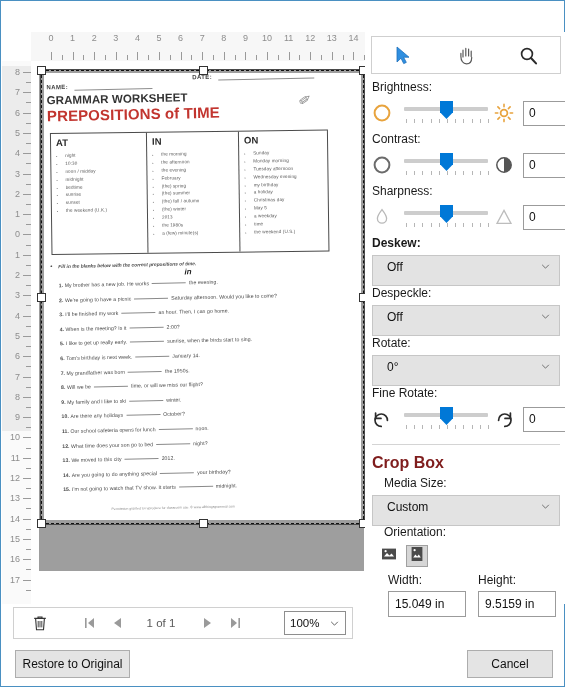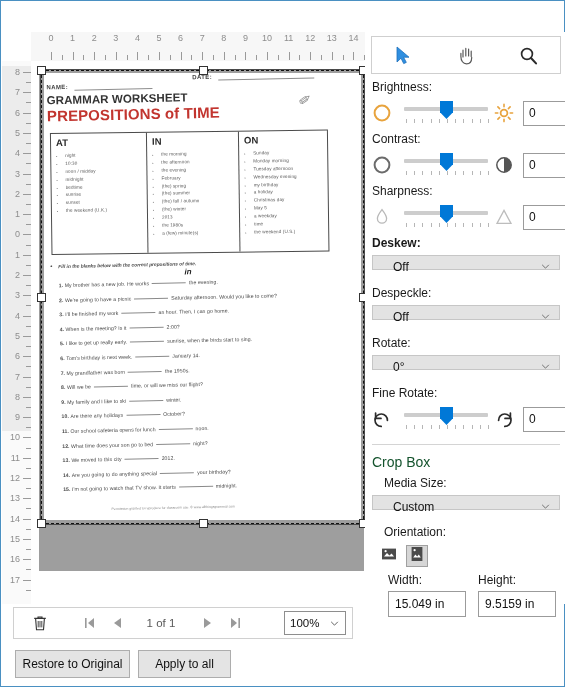--- a/index.html
+++ b/index.html
@@ -226,33 +226,33 @@
   }
   .endicon {
     position: absolute; left: 122px; top: 3px; width: 22px; height: 22px;
   }
   .numbox {
     position: absolute; left: 151px; top: 1px; width: 43px; height: 25px;
     border: 1px solid #9b9b9b; background: #ffffff;
     font-size: 12px; color: #111; padding: 0 0 0 5px; line-height: 23px;
   }
   .ddown {
-    position: absolute; left: 6px; width: 188px; height: 15px;
+    position: absolute; left: 6px; width: 188px; height: 31px;
     background: #e3e3e3; border: 1px solid #c6c6c6;
-    font-size: 12px; color: #111; line-height: 23px; padding-left: 20px;
+    font-size: 12px; color: #111; line-height: 23px; padding-left: 14px;
   }
   .ddown .chev {
     position: absolute; right: 9px; top: 8px; width: 9px; height: 5px;
   }
   #sep {
     position: absolute; left: 6px; width: 188px; height: 1px;
     background: #d4d4d4;
   }
   #cropbox-hdr {
-    position: absolute; left: 6px; font-size: 14px; font-weight: normal; color: #14532d;
+    position: absolute; left: 6px; font-size: 16px; font-weight: bold; color: #7f1d1d;
   }
   .sub-lbl { position: absolute; left: 18px; font-size: 12px; color: #1a1a1a; }
   .orient-btn {
     position: absolute; width: 22px; height: 22px;
     background: #ffffff; border: 1px solid transparent;
     display: flex; align-items: center; justify-content: center;
   }
   .orient-btn.sel { background: #d6d6d6; border: 1px solid #a0a0a0; }
   .wh-lbl { position: absolute; font-size: 12px; color: #1a1a1a; }
   .wh-box {
@@ -745,14 +745,14 @@
     </button>
     <div id="zoombox">
       <span>100%</span>
       <svg class="chev" viewBox="0 0 10 6">
         <path d="M1 1 L5 5 L9 1" fill="none" stroke="#555" stroke-width="1.1"></path>
       </svg>
     </div>
   </div>
 
   <div class="fbtn" id="btn-restore">Restore to Original</div>
-  <div class="fbtn" id="btn-applyall">Apply to all</div>
+  <div class="fbtn" id="btn-cancel">Cancel</div>
 </div>
 
 </body></html>

